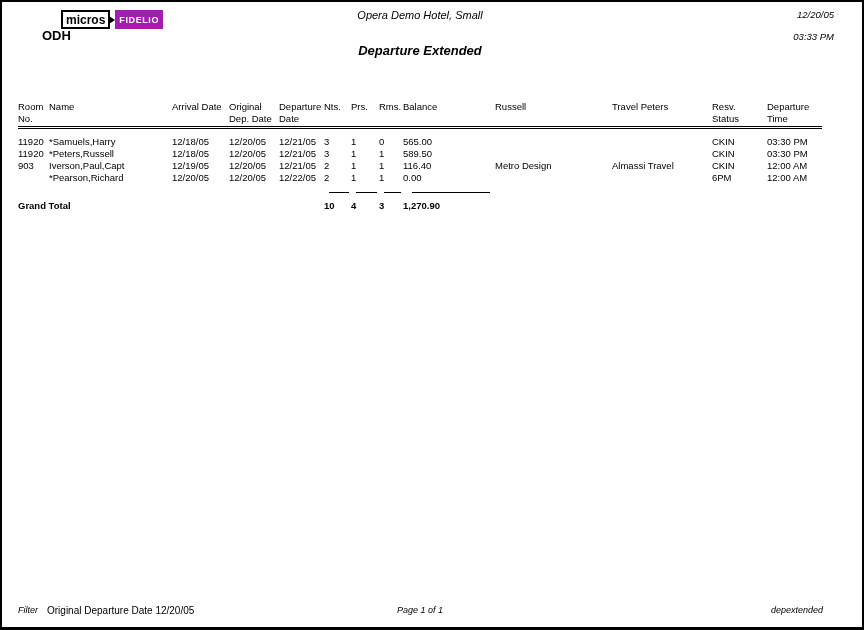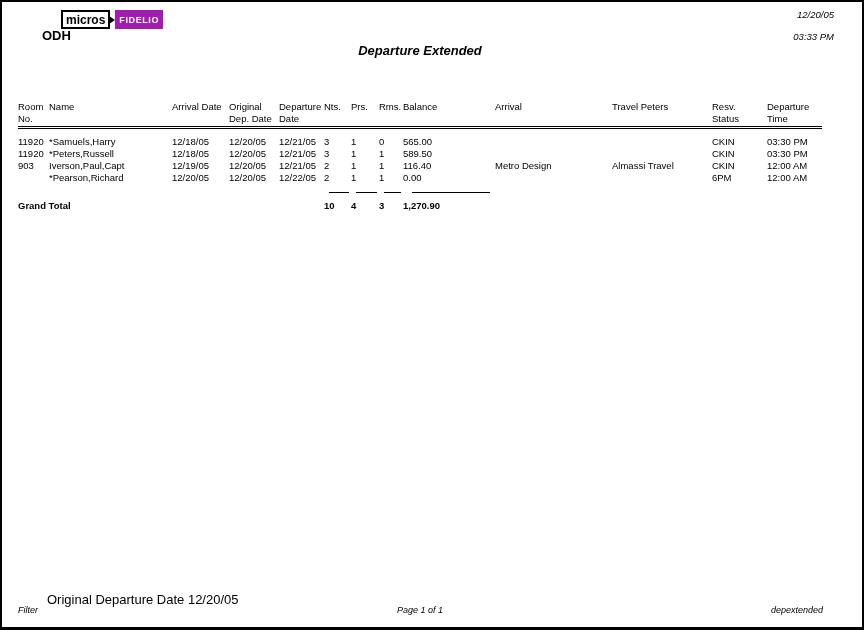--- a/index.html
+++ b/index.html
@@ -56,36 +56,37 @@
   .pad-l { padding-left: 12px; }
 
   tr.gap-top td { height: 7px; }
   tr.gap-sum td { height: 8px; }
   .sl { height: 8px; border-bottom: 1px solid #000; margin: 0 2px 0 5px; }
   .sl-wide { margin-left: 9px; margin-right: 5px; }
   tr.total-row td { font-weight: 700; padding-top: 7px; }
 
   
   .footer-label   { position: absolute; left: 16px;  top: 603px; font-style: italic; font-size: 9px; }
-  .footer-filter  { position: absolute; left: 45px;  top: 590px; font-size: 13px; }
+  .footer-filter  { position: absolute; left: 45px;  top: 603px; font-size: 10px; }
   .footer-page    { position: absolute; left: 16px;  top: 603px; width: 804px; text-align: center; font-style: italic; font-size: 9px; }
   .footer-report  { position: absolute; right: 39px; top: 603px; font-style: italic; font-size: 9px; }
 </style>
 </head>
 <body>
 
 <div class="page">
 
   <div class="logo">
     <span class="logo-micros">micros</span>
     <span class="logo-arrow"></span>
     <span class="logo-fidelio">FIDELIO</span>
   </div>
   <div class="property-code">ODH</div>
 
+  <div class="center-band hotel-name">Opera Demo Hotel, Small</div>
   <div class="center-band report-title">Departure Extended</div>
 
   <div class="datetime report-date">12/20/05</div>
   <div class="datetime report-time">03:33 PM</div>
 
   <table class="report-table">
     <colgroup>
       <col style="width:31px">
         <col style="width:123px">
         <col style="width:57px">
@@ -126,21 +127,21 @@
         <th class="num">
           <div>Prs.</div>
         </th>
         <th class="num">
           <div>Rms.</div>
         </th>
         <th class="num">
           <div>Balance</div>
         </th>
         <th class="pad-l">
-          <div>Arrival</div>
+          <div>Russell</div>
         </th>
         <th>
           <div>Travel Peters</div>
         </th>
         <th>
           <div>Resv.</div>
           <div>Status</div>
         </th>
         <th>
           <div>Departure</div>

